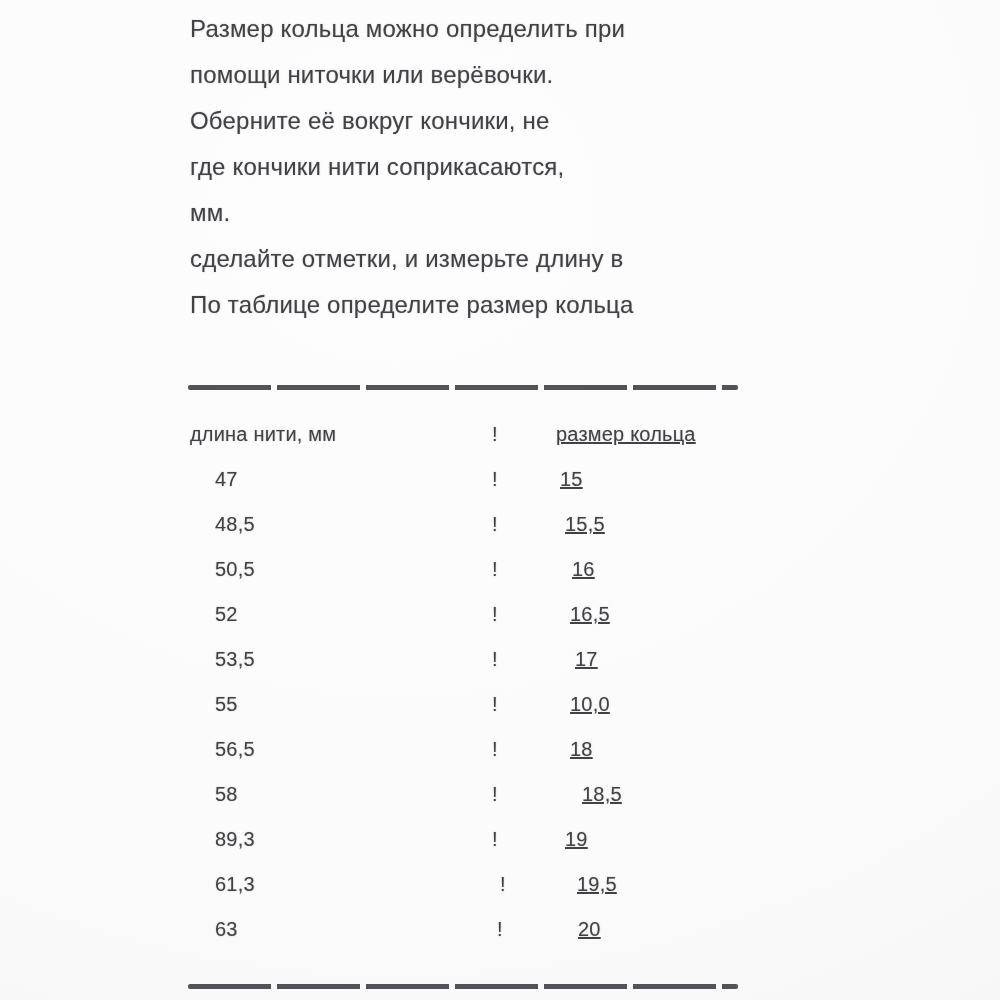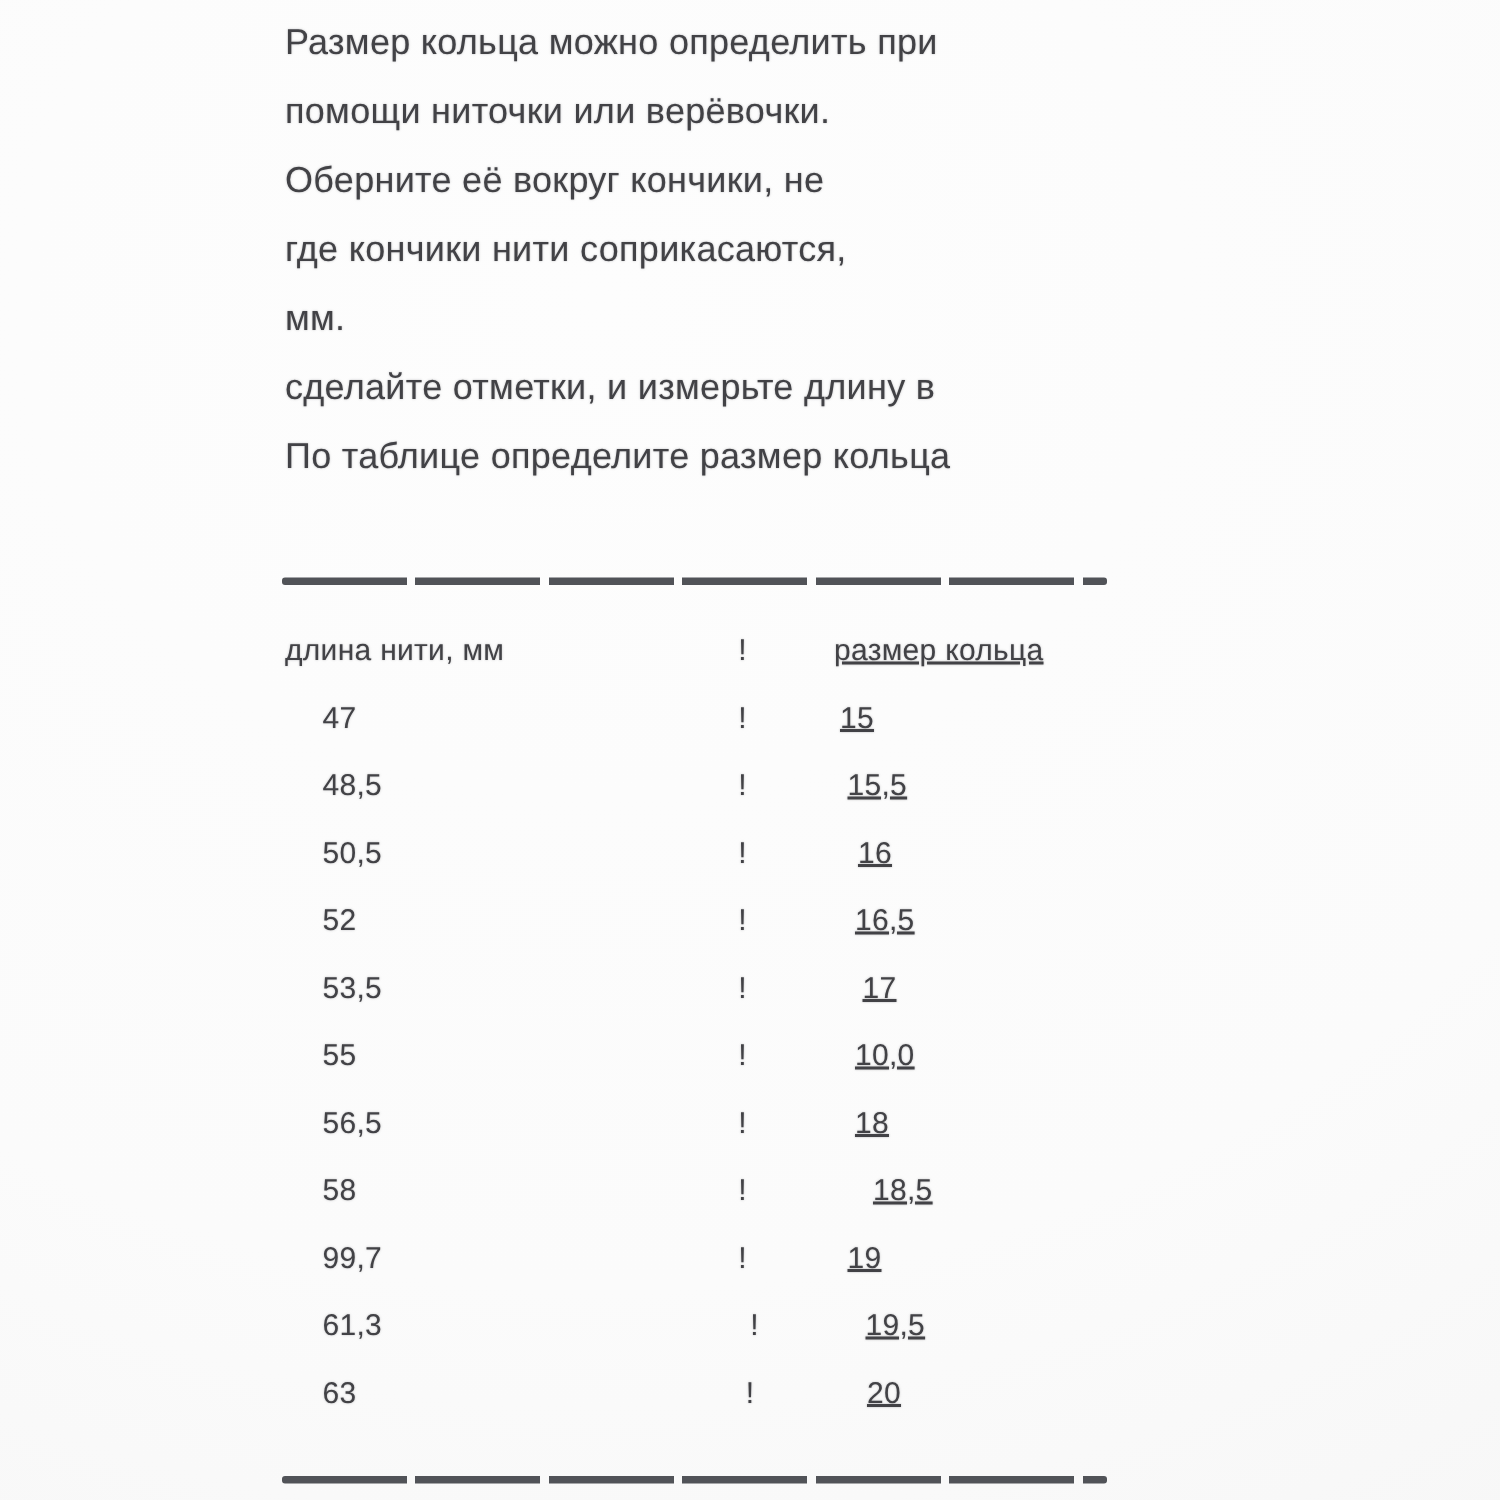--- a/index.html
+++ b/index.html
@@ -139,21 +139,21 @@
       <span class="c2">18</span>
     </div>
 
     <div class="trow">
       <span class="c1">58</span>
       <span class="sep">!</span>
       <span class="c2">18,5</span>
     </div>
 
     <div class="trow">
-      <span class="c1">99,7</span>
+      <span class="c1">89,3</span>
       <span class="sep">!</span>
       <span class="c2">19</span>
     </div>
 
     <div class="trow">
       <span class="c1">61,3</span>
       <span class="sep">!</span>
       <span class="c2">19,5</span>
     </div>
 

